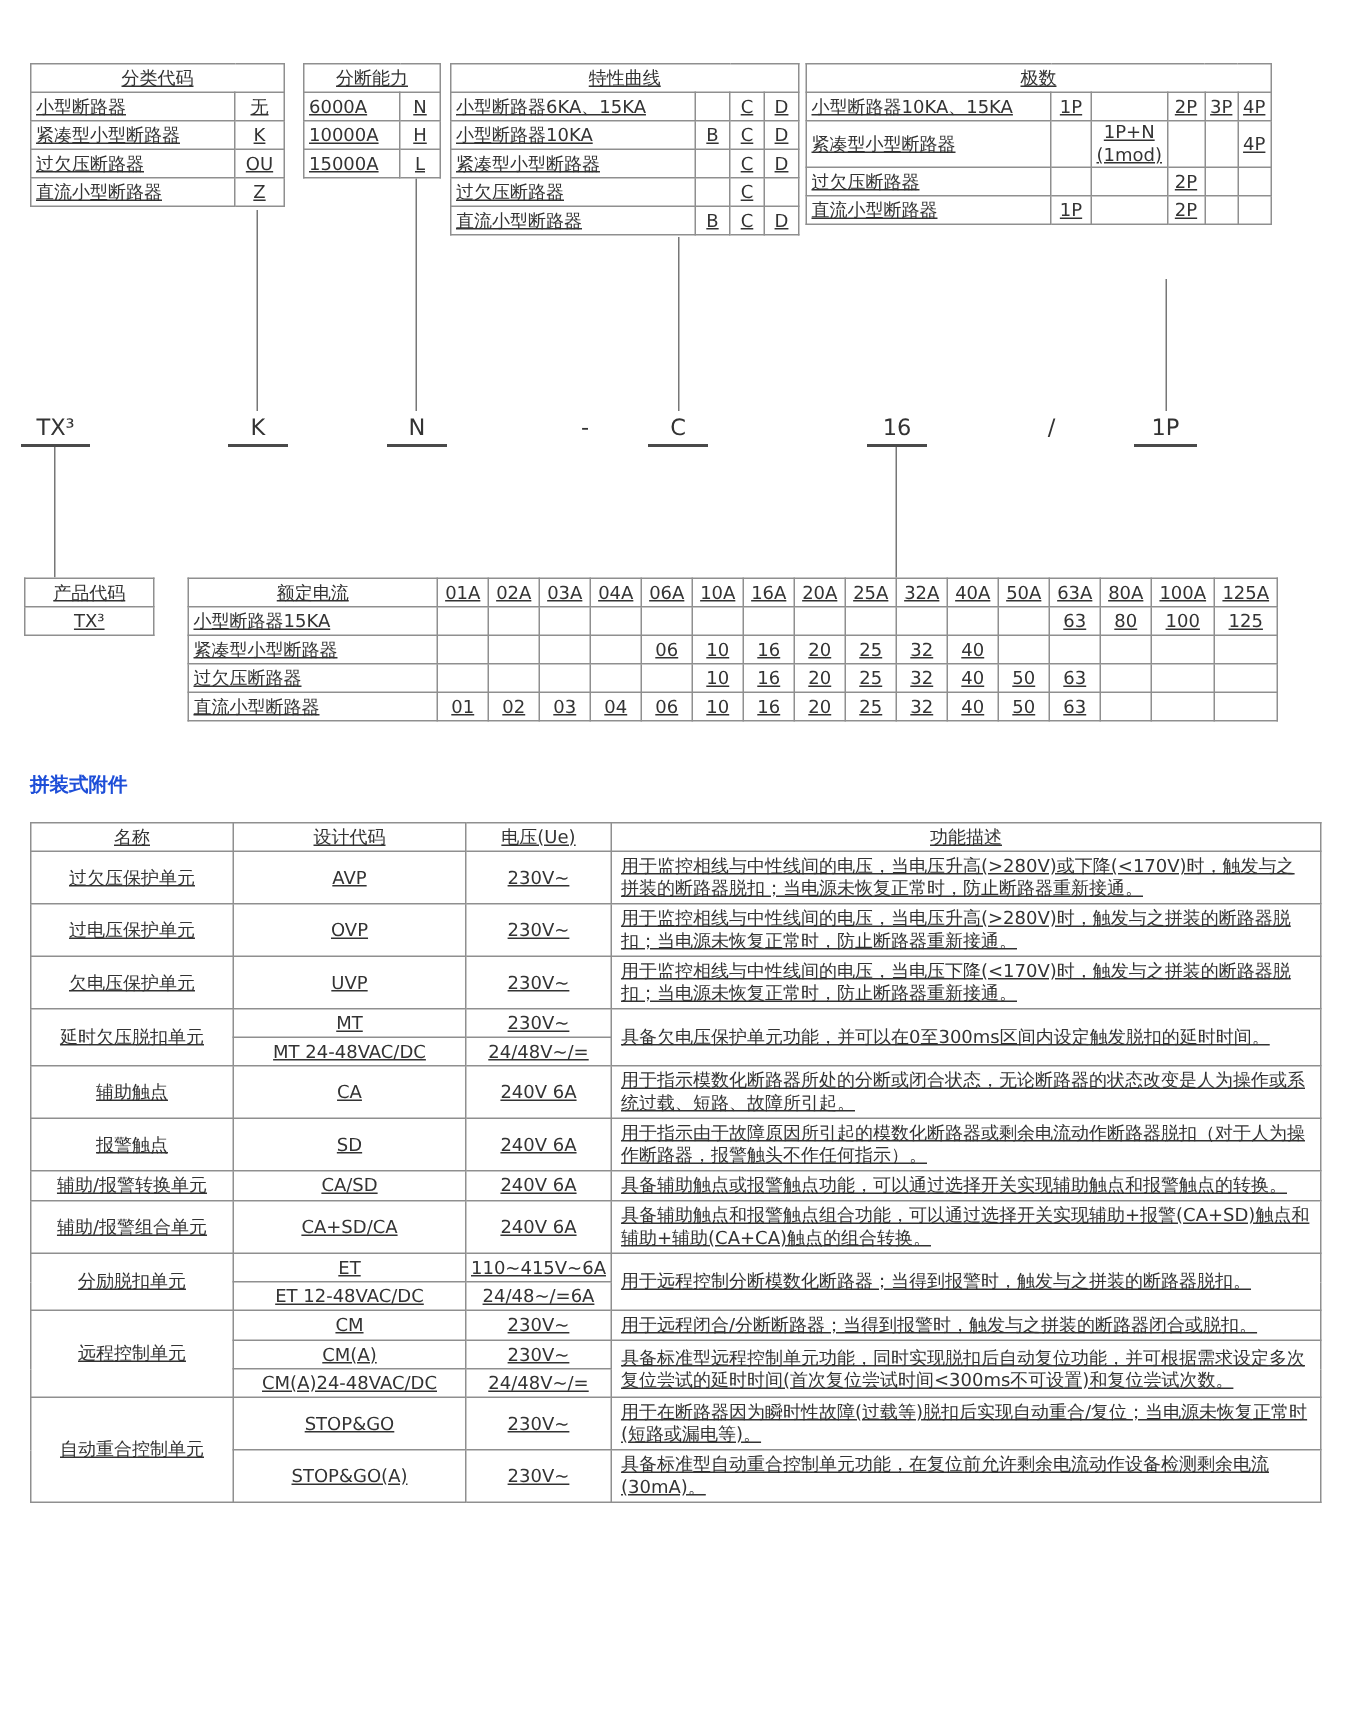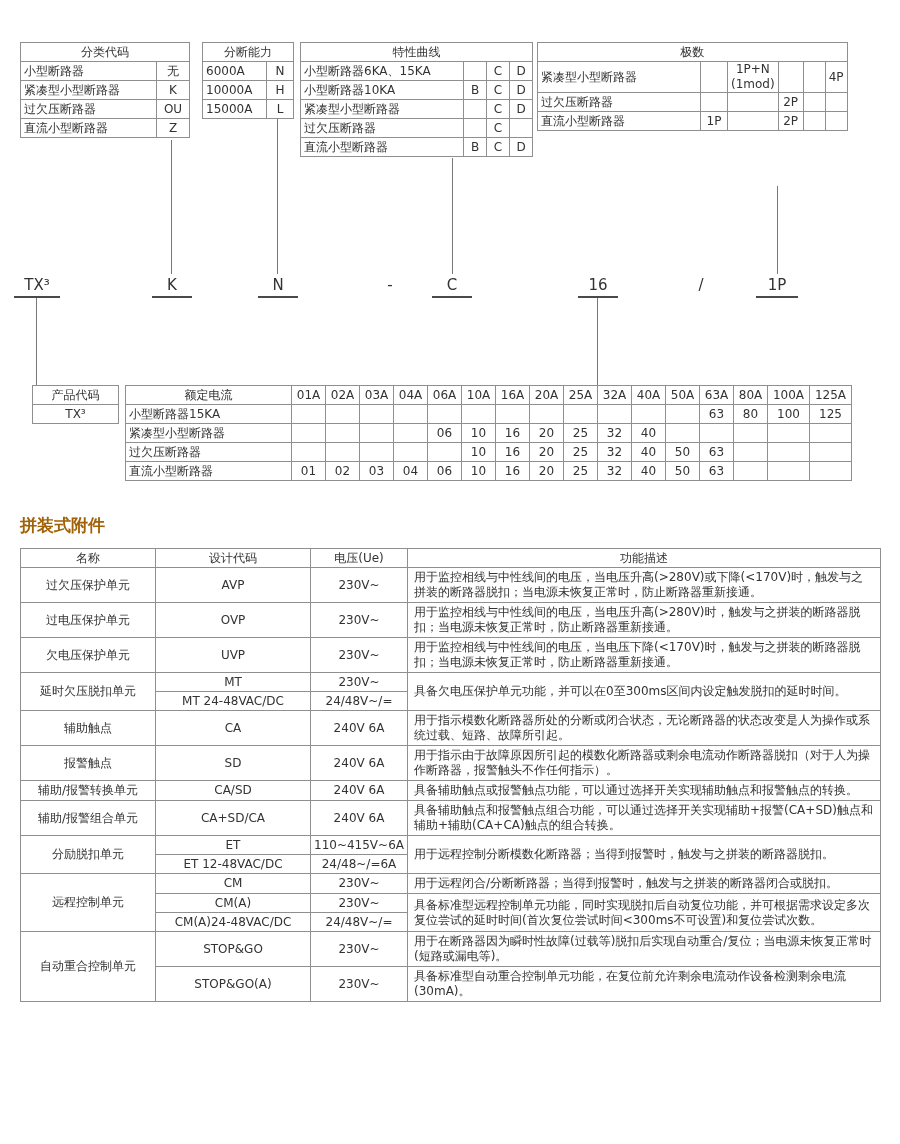--- a/index.html
+++ b/index.html
@@ -1,37 +1,37 @@
 <!DOCTYPE html>
 <html><head>
 <meta charset="utf-8">
 <style>
   * { margin:0; padding:0; box-sizing:border-box; }
   html,body { background:#fff; }
   body {
     width:900px; height:1144px; position:relative; overflow:hidden;
     font-family:"DejaVu Sans","Liberation Sans",sans-serif; color:#333;
   }
-  table.t { border-collapse:collapse; table-layout:fixed; background:#fff; position:absolute; z-index:2; }
+  table.t { border-collapse:collapse; table-layout:fixed; background:#fff; position:absolute; z-index:2;text-decoration:underline; }
   .t th, .t td {
     border:1px solid #8f8f8f; font-size:12px; font-weight:normal;
     padding:0 3px; height:19px; line-height:1.25; text-align:center;
     vertical-align:middle; overflow:hidden;
   }
   .t td { white-space:pre-line; }
   .t td:first-child { text-align:left; white-space:nowrap; }
   .t td.c { text-align:center; white-space:normal; }
   .t td.d { text-align:left; white-space:normal; padding:2px 6px; }
   .vline { position:absolute; width:1px; background:#777; z-index:1; }
   .code-part {
     position:absolute; top:274px; height:24px; line-height:22px;
     font-size:15px; text-align:center; z-index:2;
   }
   .code-part.u { border-bottom:2px solid #4a4a4a; }
-  .heading { position:absolute; font-size:17px; font-weight:bold; color:#a16207;font-family:Liberation Mono, monospace; }
+  .heading { position:absolute; font-size:13px; font-weight:bold; color:#1d4ed8;font-family:Liberation Mono, monospace; }
   .acc { width:860px; }
 </style>
 </head>
 <body>
 
 <div>
 
   <div class="vline" style="left:171px;top:140px;height:134px"></div>
   <div class="vline" style="left:277px;top:118px;height:156px"></div>
   <div class="vline" style="left:452px;top:158px;height:116px"></div>
@@ -149,20 +149,28 @@
         <col style="width:25px">
         <col style="width:22px">
         <col style="width:22px">
       </colgroup>
     <thead>
       <tr>
         <th colspan="6">极数</th>
       </tr>
     </thead>
     <tbody>
+        <tr>
+          <td>小型断路器10KA、15KA</td>
+          <td>1P</td>
+          <td></td>
+          <td>2P</td>
+          <td>3P</td>
+          <td>4P</td>
+        </tr>
         <tr>
           <td>紧凑型小型断路器</td>
           <td></td>
           <td>1P+N
 (1mod)</td>
           <td></td>
           <td></td>
           <td>4P</td>
         </tr>
         <tr>
@@ -186,21 +194,21 @@
 
   <span class="code-part u" style="left:14px;width:46px">TX³</span>
   <span class="code-part u" style="left:152px;width:40px">K</span>
   <span class="code-part u" style="left:258px;width:40px">N</span>
   <span class="code-part" style="left:382px;width:16px">-</span>
   <span class="code-part u" style="left:432px;width:40px">C</span>
   <span class="code-part u" style="left:578px;width:40px">16</span>
   <span class="code-part" style="left:694px;width:14px">/</span>
   <span class="code-part u" style="left:756px;width:42px">1P</span>
 
-  <table class="t" style="left:32px;top:385px">
+  <table class="t" style="left:16px;top:385px">
     <colgroup>
         <col style="width:86px">
       </colgroup>
     <tbody>
         <tr>
       <th>产品代码</th>
     </tr>
     <tr>
       <td class="c">TX³</td>
     </tr>

